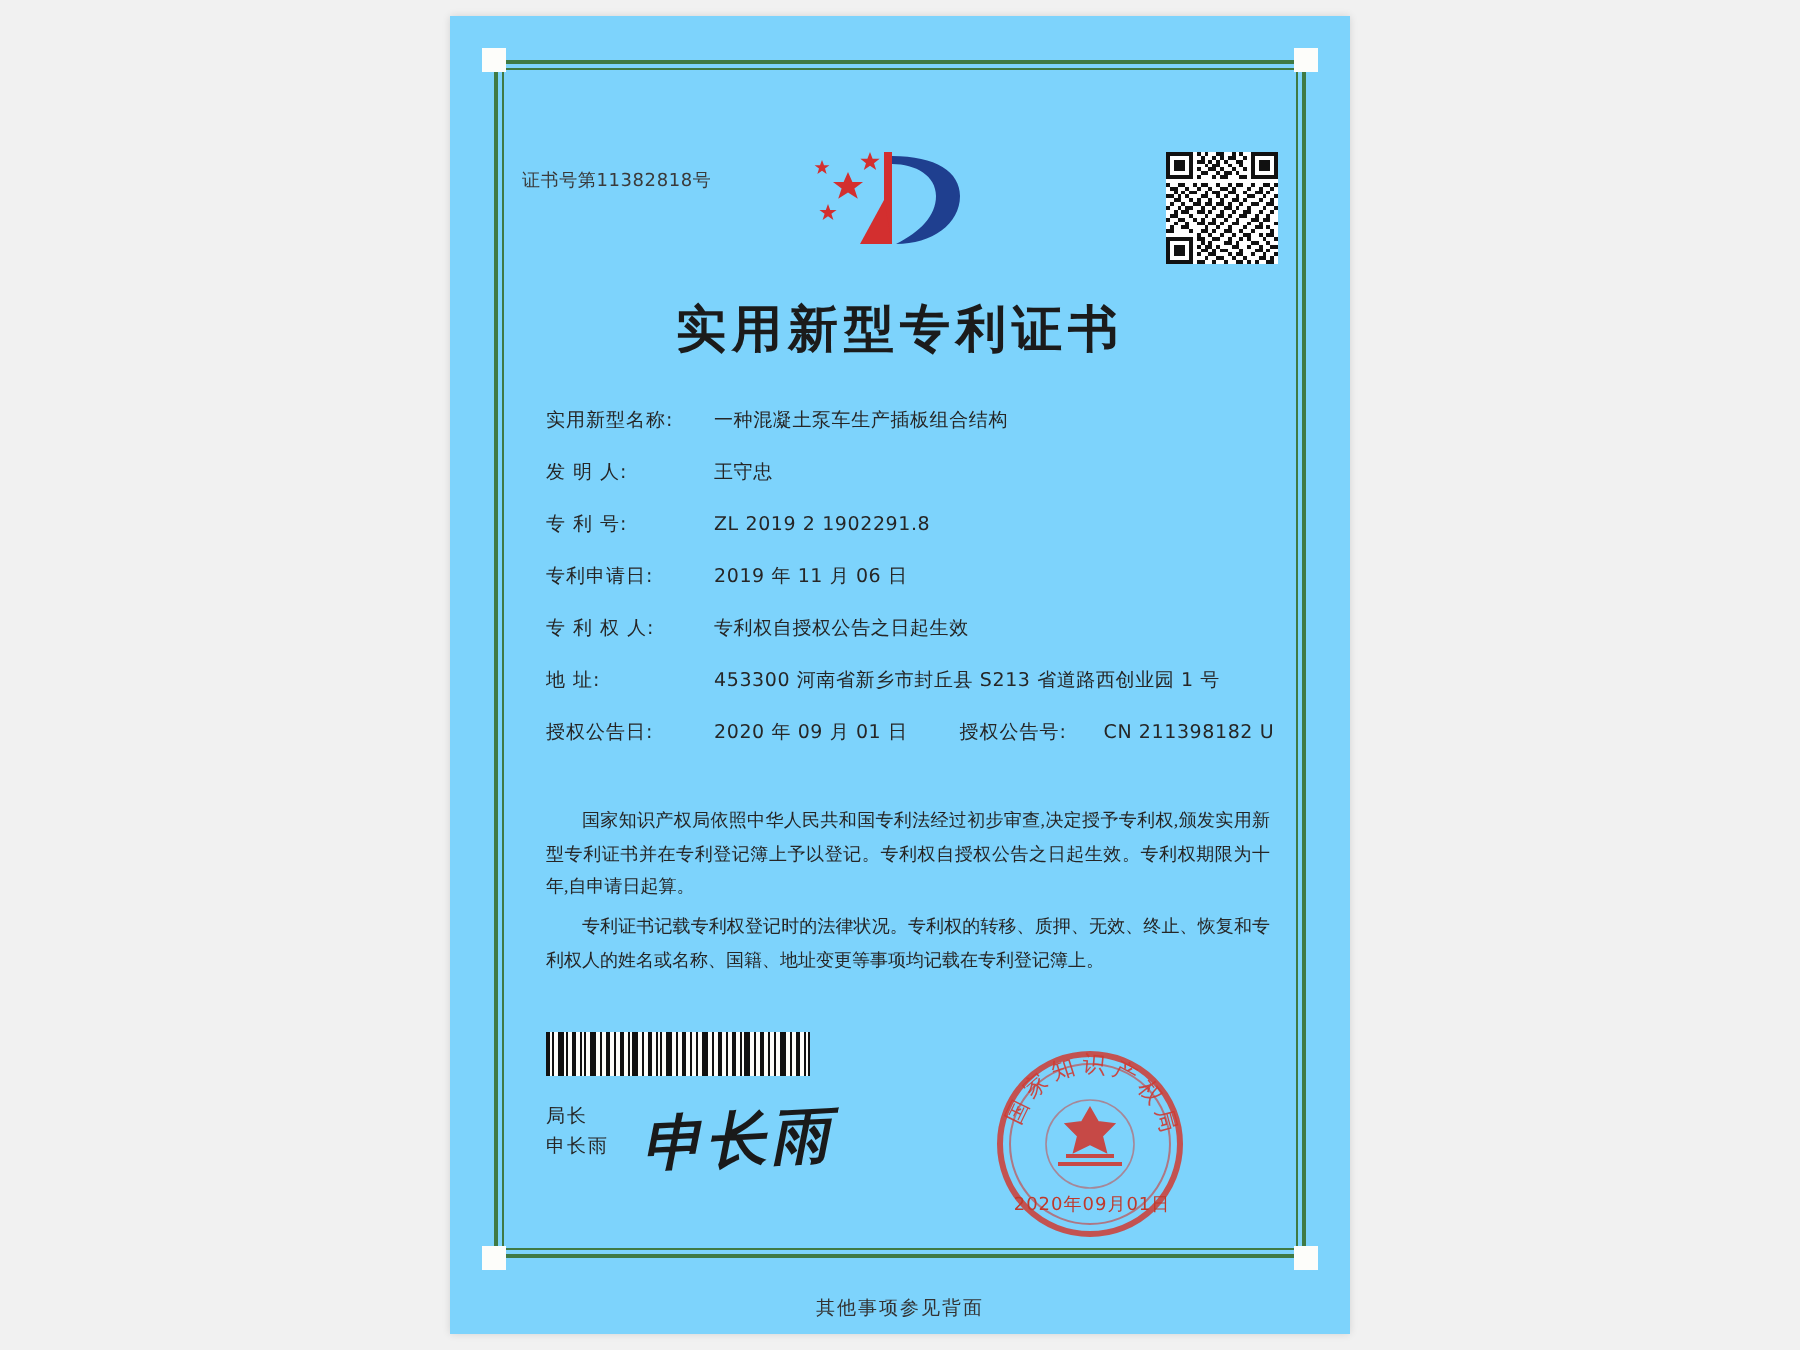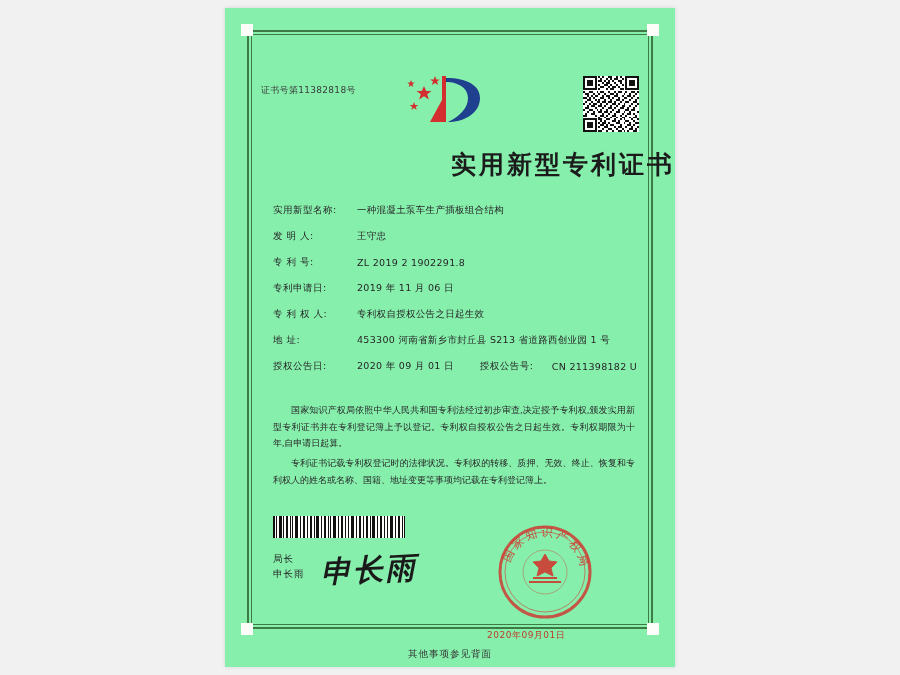--- a/index.html
+++ b/index.html
@@ -19,21 +19,21 @@
     height: 675px;
     background: #f1f1f1;
   }
   
   .cert {
     position: absolute;
     left: 225px;
     top: 8px;
     width: 450px;
     height: 659px;
-    background: #86efac;
+    background: #7dd3fc;
     box-shadow: 0 0 4px rgba(0,0,0,0.12);
   }
   
   .border-outer {
     position: absolute;
     left: 22px;
     top: 22px;
     right: 22px;
     bottom: 38px;
     border: 2px solid #3f7a44;
@@ -87,21 +87,21 @@
     height: 56px;
     background: #ffffff;
   }
   .qr svg { display: block; }
 
   .title {
     position: absolute;
     left: 0;
     right: 0;
     top: 140px;
-    text-align: right;
+    text-align: center;
     font-family: "DejaVu Sans", sans-serif;
     font-size: 25px;
     font-weight: bold;
     color: #1b1b1b;
     letter-spacing: 3px;
   }
 
   .fields {
     position: absolute;
     left: 48px;
@@ -184,23 +184,23 @@
     position: absolute;
     left: 268px;
     top: 512px;
     width: 104px;
     height: 104px;
   }
   .seal svg { display: block; }
   .seal-date {
     position: absolute;
     left: 262px;
-    top: 621px;
+    top: 588px;
     width: 118px;
-    text-align: left;
+    text-align: center;
     font-family: "DejaVu Sans", sans-serif;
     font-size: 9px;
     color: #c0392b;
     letter-spacing: 0.5px;
   }
 
   .page-footer {
     position: absolute;
     left: 0;
     right: 0;

